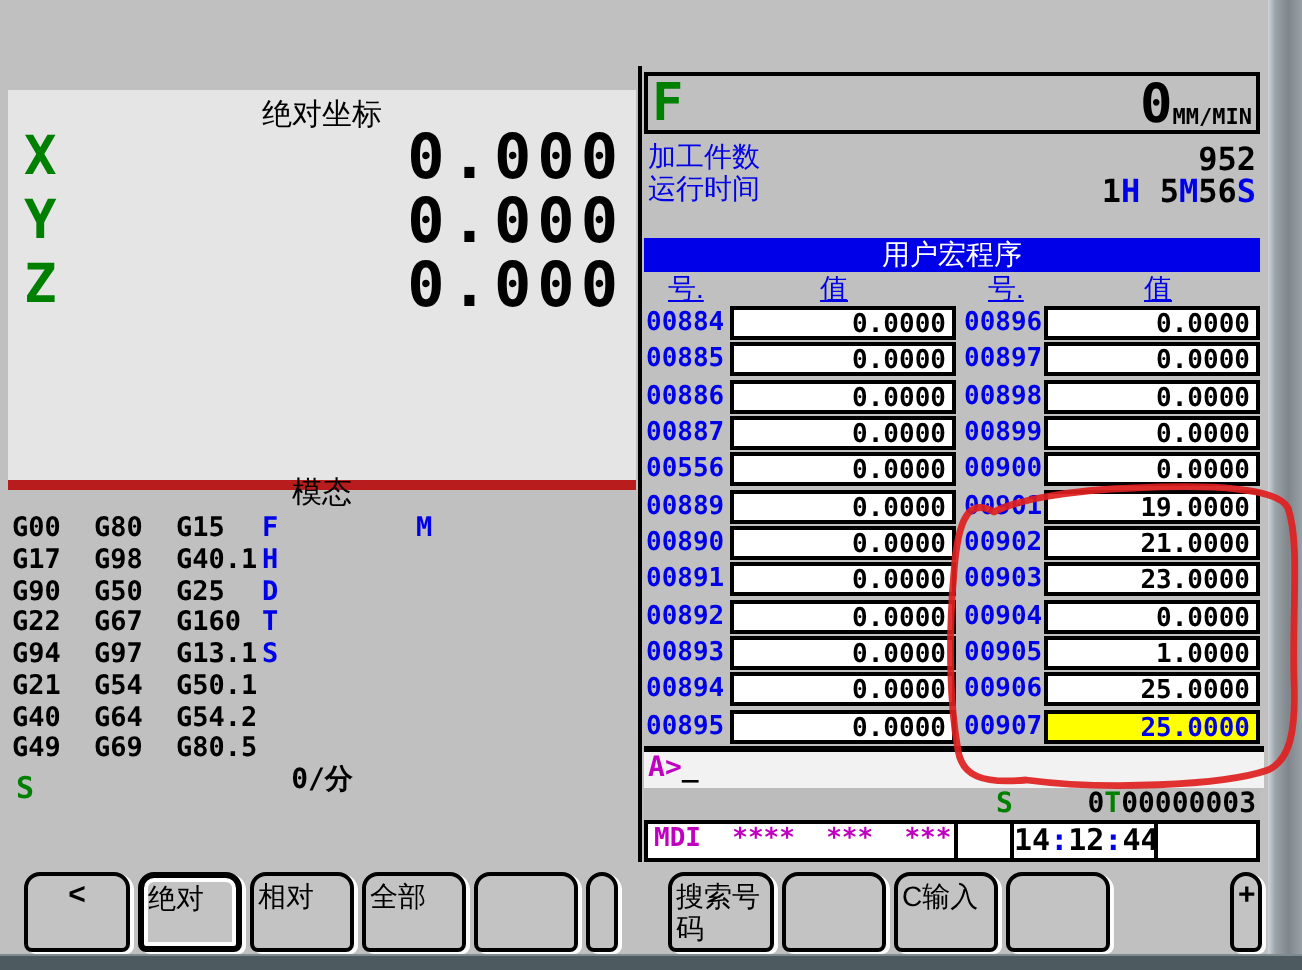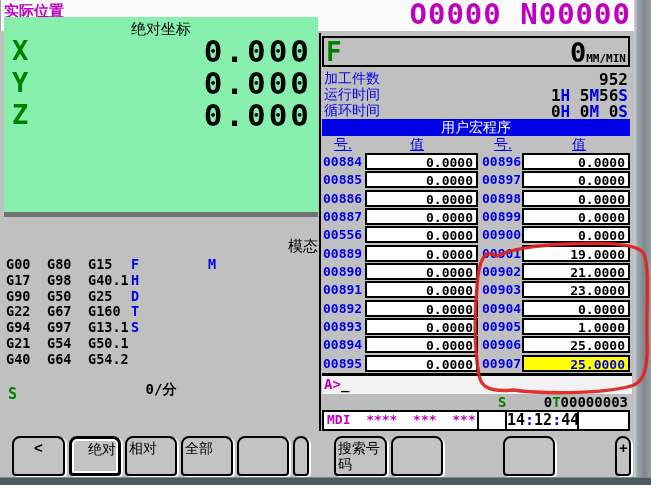--- a/index.html
+++ b/index.html
@@ -11,31 +11,31 @@
   .mag{color:var(--c-magenta,#c000c0);}
   .blu{color:var(--c-blue,#0000e8);}
   .grn{color:var(--c-green,#008000);}
 
   
   .titlebar{left:0;top:0;width:634px;height:31px;background:#fbfbfb;border-left:1px solid #9aa;}
   .app-title{left:3px;top:2px;font-size:15px;font-weight:bold;}
   .prog-no{right:4px;top:-3px;font-size:29px;font-weight:bold;letter-spacing:1px;}
 
   
-  .coord-panel{left:4px;top:17px;width:314px;height:195px;border-bottom:5px solid #737373;background:#86efac;}
+  .coord-panel{left:4px;top:45px;width:314px;height:195px;border-bottom:5px solid #b91c1c;background:#e5e5e5;}
   .coord-header{left:0;top:3px;width:100%;text-align:center;font-size:15px;color:#000;}
   .axis-row{left:0;width:100%;height:32px;}
   .axis-label{left:8px;top:0;font-size:27px;font-weight:bold;}
   .axis-value{right:6px;top:-2px;font-size:31px;font-weight:bold;color:#000;letter-spacing:3px;}
 
   .vdivider{left:319px;top:33px;width:2px;height:398px;background:#000;}
 
   
   .modal-panel{left:4px;top:236px;width:314px;height:142px;}
-  .modal-header{left:0;top:1px;width:100%;text-align:right;font-size:15px;color:#000;}
+  .modal-header{left:0;top:1px;width:100%;text-align:center;font-size:15px;color:#000;}
   .modal-rows{left:0;top:21px;width:100%;}
   .gm-row{position:relative;height:15.75px;font-size:13.5px;font-weight:bold;line-height:15px;color:#000;}
   .gm-c1{left:2px;width:41px;} .gm-c2{left:43px;width:41px;} .gm-c3{left:84px;width:45px;}
   .gm-lt{left:127px;width:70px;} .gm-m{left:204px;width:30px;}
   .rate-line{left:4px;top:381px;width:314px;height:16px;font-size:14px;font-weight:bold;color:#000;}
   .rate-val{left:0;width:100%;text-align:center;}
   .s-left{left:4px;top:4px;font-size:15px;font-weight:bold;}
 
   
   .fbox{left:322px;top:36px;width:308px;height:31px;border:2px solid #000;box-sizing:border-box;
@@ -79,40 +79,36 @@
   .seg2{width:26px;}
   .seg3{width:70px;text-align:center;font-size:15px;font-weight:bold;line-height:16px;color:#000;}
   .seg4{flex:1;border-right:none;}
 
   
   .skrow{top:436px;height:42px;}
   .sk-left{left:0;width:320px;} .sk-right{left:322px;width:310px;}
   .skey{position:absolute;top:0;height:40px;background:#c3c3c3;border:2px solid #000;box-sizing:border-box;
         border-radius:8px 8px 4px 4px;box-shadow:2px 1px 0 rgba(255,255,255,.95);
         font-size:14px;line-height:16px;color:#000;padding:2px 2px;overflow:hidden;}
-  .skey.sel{border-width:3px;box-shadow:inset 0 0 0 2px #fff,2px 1px 0 rgba(255,255,255,.95);text-align:right;}
+  .skey.sel{border-width:3px;box-shadow:inset 0 0 0 2px #fff,2px 1px 0 rgba(255,255,255,.95);}
   .skey.narrow{text-align:center;font-weight:bold;font-size:15px;}
 
   
   .bezel-right{left:634px;top:0;width:17px;height:485px;
      background:linear-gradient(90deg,#cfd4d8 0,#9ba3a9 22%,#7f878d 60%,#99a1a7 100%);}
   .bezel-bottom{left:0;top:477px;width:651px;height:8px;background:#4d5a60;border-top:1px solid #7d8a90;}
 
   .anno{fill:none;stroke:var(--c-annotation,#e02020);stroke-width:3.4;stroke-linecap:round;stroke-linejoin:round;opacity:.92;}
   svg.overlay{position:absolute;left:0;top:0;pointer-events:none;}
 </style>
 </head>
 <body>
 
 <div class="screen">
 
-  <div class="abs titlebar">
-    <div class="abs app-title mag cjk">实际位置</div>
-    <div class="abs prog-no mag">O0000 N00000</div>
-  </div>
 
   <div class="abs coord-panel">
     <div class="abs coord-header cjk">绝对坐标</div>
 
       <div class="abs axis-row" style="top: 18px;">
         <span class="abs axis-label grn">X</span>
         <span class="abs axis-value">0.000</span>
       </div>
 
       <div class="abs axis-row" style="top: 50px;">
@@ -182,20 +178,27 @@
         </div>
 
         <div class="gm-row">
           <span class="abs gm-c1">G40</span>
           <span class="abs gm-c2">G64</span>
           <span class="abs gm-c3">G54.2</span>
           <span class="abs gm-lt blu"></span>
           <span class="abs gm-m blu"></span>
         </div>
 
+        <div class="gm-row">
+          <span class="abs gm-c1">G49</span>
+          <span class="abs gm-c2">G69</span>
+          <span class="abs gm-c3">G80.5</span>
+          <span class="abs gm-lt blu"></span>
+          <span class="abs gm-m blu"></span>
+        </div>
 
     </div>
   </div>
 
   <div class="abs rate-line">
     <span class="abs rate-val">0/分</span>
     <span class="abs s-left grn">S</span>
   </div>
 
   <div class="abs fbox">
@@ -208,24 +211,20 @@
 
   <div class="abs info-lines">
     <div class="info-row">
       <span class="info-label blu cjk">加工件数</span>
       <span class="info-value">952</span>
     </div>
     <div class="info-row">
       <span class="info-label blu cjk">运行时间</span>
       <span class="info-value"><span>1</span><span class="blu">H</span><span> 5</span><span class="blu">M</span><span>56</span><span class="blu">S</span></span>
     </div>
-    <div class="info-row">
-      <span class="info-label blu cjk">循环时间</span>
-      <span class="info-value"><span>0</span><span class="blu">H</span><span> 0</span><span class="blu">M</span><span> 0</span><span class="blu">S</span></span>
-    </div>
   </div>
 
   <div class="abs macro-hdr cjk">用户宏程序</div>
   <div class="abs macro-cols blu cjk">
     <span class="macro-col mc0">号.</span>
     <span class="macro-col mc1">值</span>
     <span class="macro-col mc2">号.</span>
     <span class="macro-col mc3">值</span>
   </div>
   <div class="abs macro-body">
@@ -345,20 +344,21 @@
       <div class="skey cjk" style="left: 293px; width: 16px;"><span></span></div>
 
   </div>
 
   <div class="abs skrow sk-right">
 
       <div class="skey cjk" style="left: 12px; width: 53px;"><span>搜索号码</span></div>
 
       <div class="skey cjk" style="left: 69px; width: 52px;"><span></span></div>
 
+      <div class="skey cjk" style="left: 125px; width: 52px;"><span>C输入</span></div>
 
       <div class="skey cjk" style="left: 181px; width: 52px;"><span></span></div>
 
 
       <div class="skey cjk narrow" style="left: 293px; width: 16px;"><span>+</span></div>
 
   </div>
 
   <div class="abs bezel-right"></div>
   <div class="abs bezel-bottom"></div>

